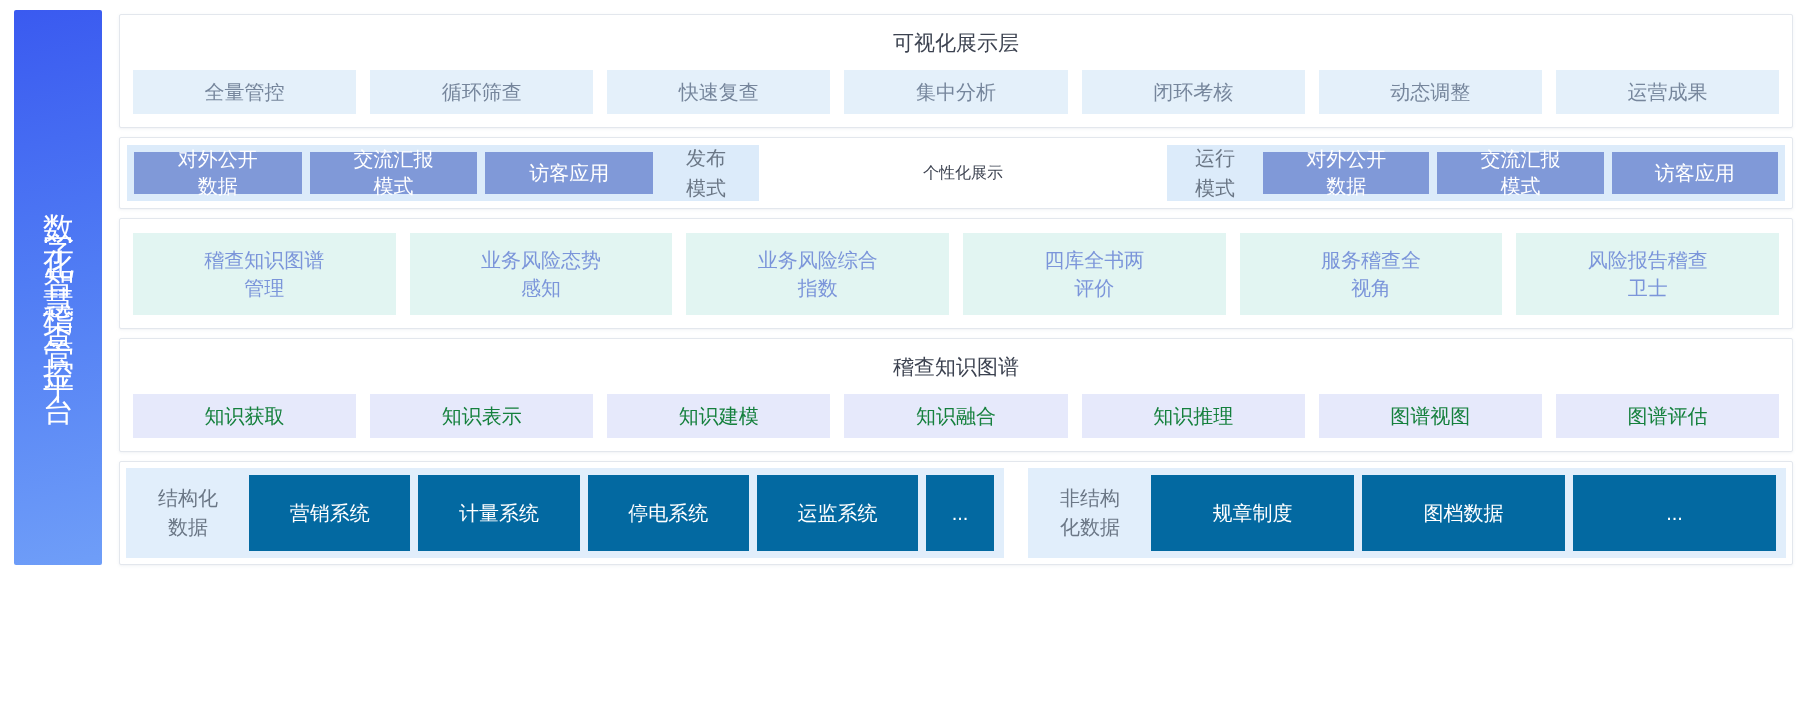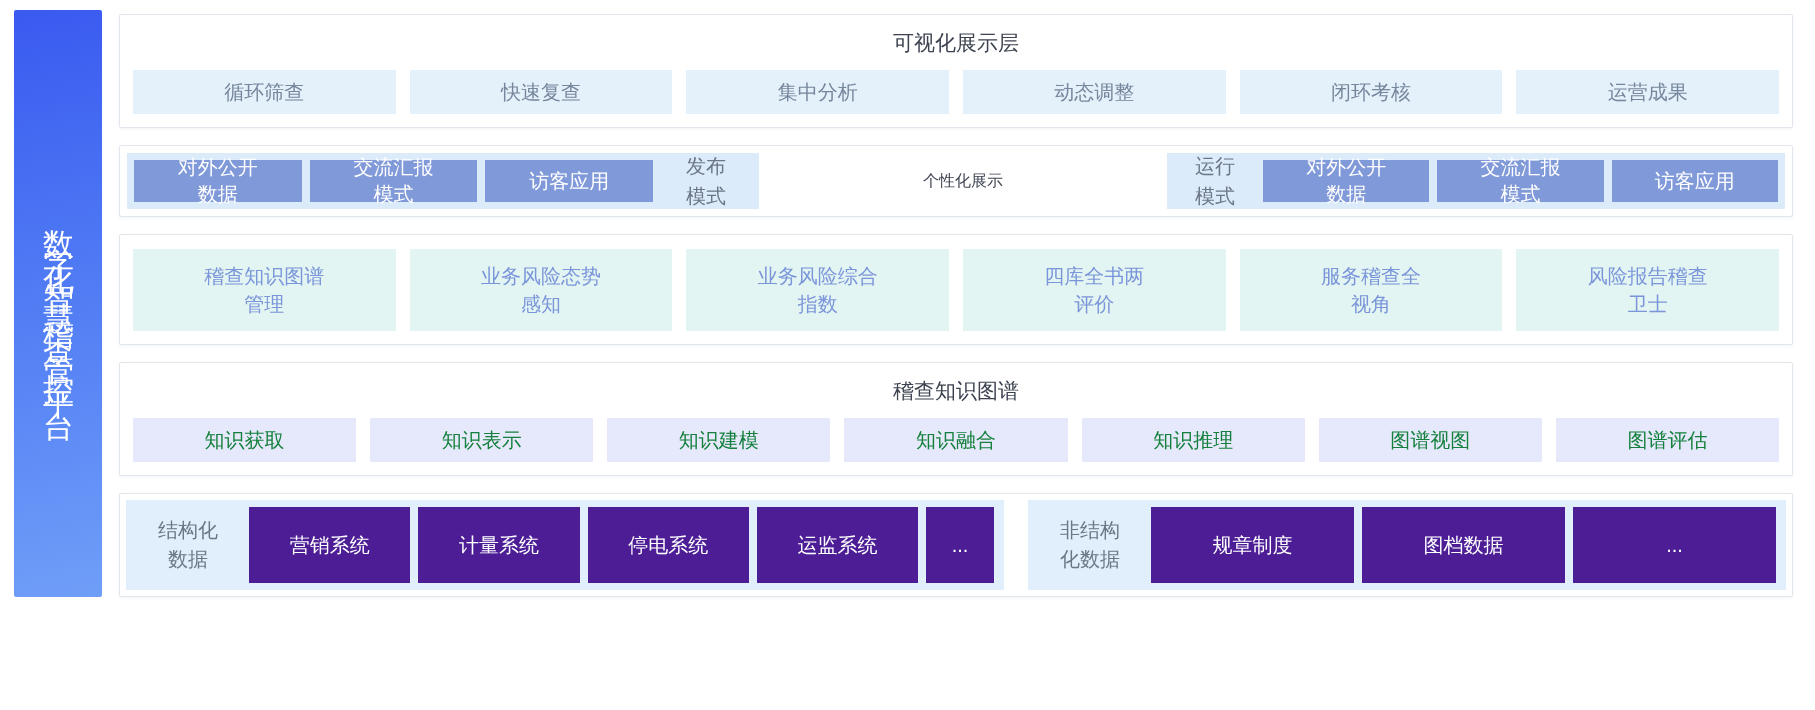--- a/index.html
+++ b/index.html
@@ -33,21 +33,21 @@
     font-size: 31px;
     letter-spacing: 18px;
     font-weight: 500;
     white-space: nowrap;
   }
   
   .content {
     flex: 1 1 auto;
     display: flex;
     flex-direction: column;
-    gap: 17px;
+    gap: 9px;
     padding-top: 4px;
   }
   .row {
     background: #ffffff;
     border: 1px solid #e3e7ed;
     border-radius: 2px;
     box-shadow: 0 1px 3px rgba(150, 163, 184, 0.14);
   }
   .row-std { padding: 14px 13px 13px; }
   .row-title {
@@ -132,21 +132,21 @@
     justify-content: flex-end;
   }
   .data-group {
     background: #e1eefb;
     display: flex;
     align-items: stretch;
     padding: 7px 10px;
     gap: 9px;
   }
   .data-group .mode-label { flex: 0 0 104px; line-height: 1.45; }
-  .data-group .dark { background: #4c1d95; font-size: 20px; }
+  .data-group .dark { background: #0369a1; font-size: 20px; }
   .data-group-left  { flex: 0 0 878px; }
   .data-group-right { flex: 1 1 auto; }
   .data-group-left .items-slot > .dark:last-child { flex: 0 0 68px; }
 
   .items-slot { display: contents; }
   .list-row { display: flex; flex: 1 1 auto; gap: 14px; }
   .mode-group .list-row, .data-group .list-row { gap: 8px; }
 </style>
 </head>
 <body>
@@ -155,25 +155,26 @@
 
   <aside class="sidebar">
     <div class="sidebar-text">数字化智慧稽查管控平台</div>
   </aside>
 
   <main class="content">
 
     <section class="row row-std">
       <h2 class="row-title">可视化展示层</h2>
       <div class="items items-viz">
+          <div class="item">全量管控</div>
           <div class="item">循环筛查</div>
           <div class="item">快速复查</div>
           <div class="item">集中分析</div>
+          <div class="item">闭环考核</div>
           <div class="item">动态调整</div>
-          <div class="item">闭环考核</div>
           <div class="item">运营成果</div>
         </div>
     </section>
 
     <section class="row row-modes">
       <div class="mode-group mode-group-left">
         <div class="list-row">
             <div class="dark">对外公开
 数据</div>
             <div class="dark">交流汇报

